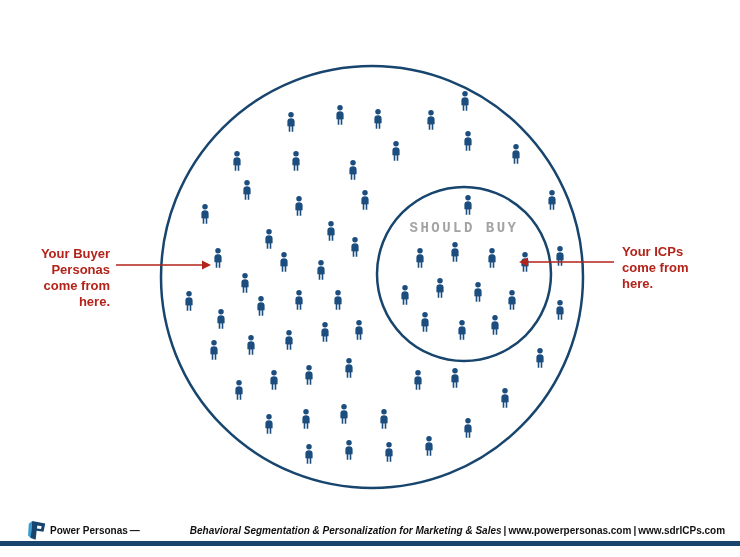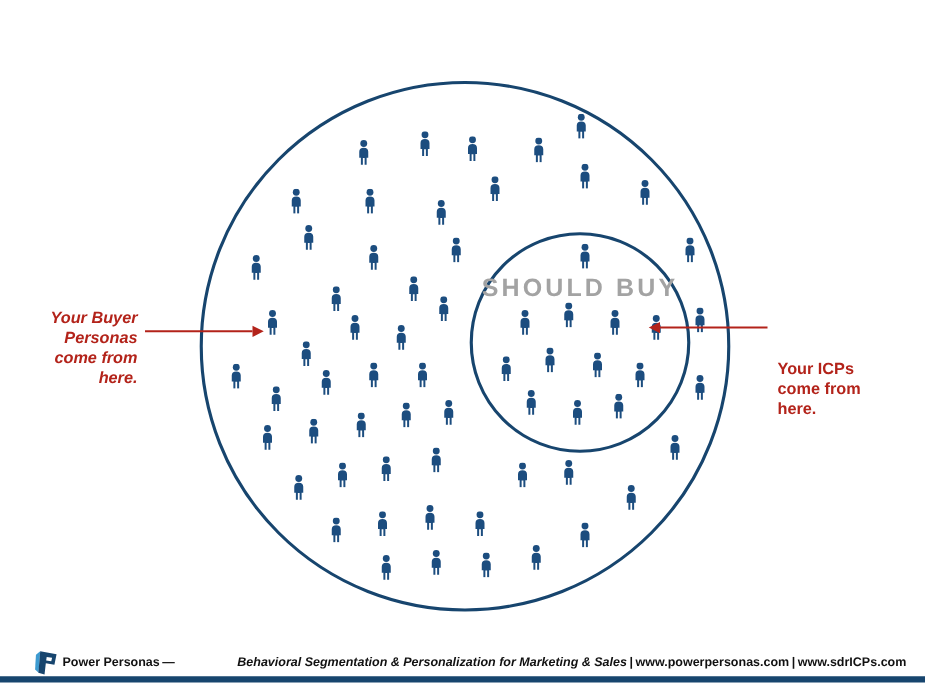--- a/index.html
+++ b/index.html
@@ -7,27 +7,27 @@
     position:relative; width:740px; height:557px; background:#fff;
     font-family:"Liberation Sans", sans-serif; overflow:hidden;
     --navy:#17456e; --person:#1c4d7f; --gray:#a3a3a3; --red:#b3231a; --accent-blue:#3d9bd1;
   }
   svg.diagram { position:absolute; left:0; top:0; }
   .circle-label {
     position:absolute; transform:translateX(-50%);
     font-weight:bold; color:var(--gray); white-space:nowrap;
   }
   .could-buy-label  { left:371px; top:90px;  font-size:19px; letter-spacing:4px; }
-  .should-buy-label { left:464px; top:220px; font-size:20px; letter-spacing:2.5px; }
+  .should-buy-label { left:464px; top:220px; font-size:14px; letter-spacing:2.5px;font-family:Liberation Mono, monospace; }
   .annotation {
     position:absolute; color:var(--red); font-weight:bold;
     font-size:13px; line-height:16px;
   }
-  .annotation-left  { left:18px;  top:246px; width:92px;  text-align:right;font-style:italic; }
-  .annotation-right { left:622px; top:244px; width:100px; text-align:left;margin-top:43px; }
+  .annotation-left  { left:18px;  top:246px; width:92px;  text-align:right; }
+  .annotation-right { left:622px; top:244px; width:100px; text-align:left; }
   .footer {
     position:absolute; left:26px; bottom:16px; height:22px;
     display:flex; align-items:center; gap:2px;
     font-size:10px; font-weight:bold; color:#111; white-space:nowrap;margin-top:16px;
   }
   .footer .tagline { font-style:italic;padding-left:48px; }
   .footer-logo { width:22px; height:22px; flex:0 0 auto; }
   .bottom-rule {
     position:absolute; left:0; right:0; bottom:11px; height:5px;
     background:var(--navy);

